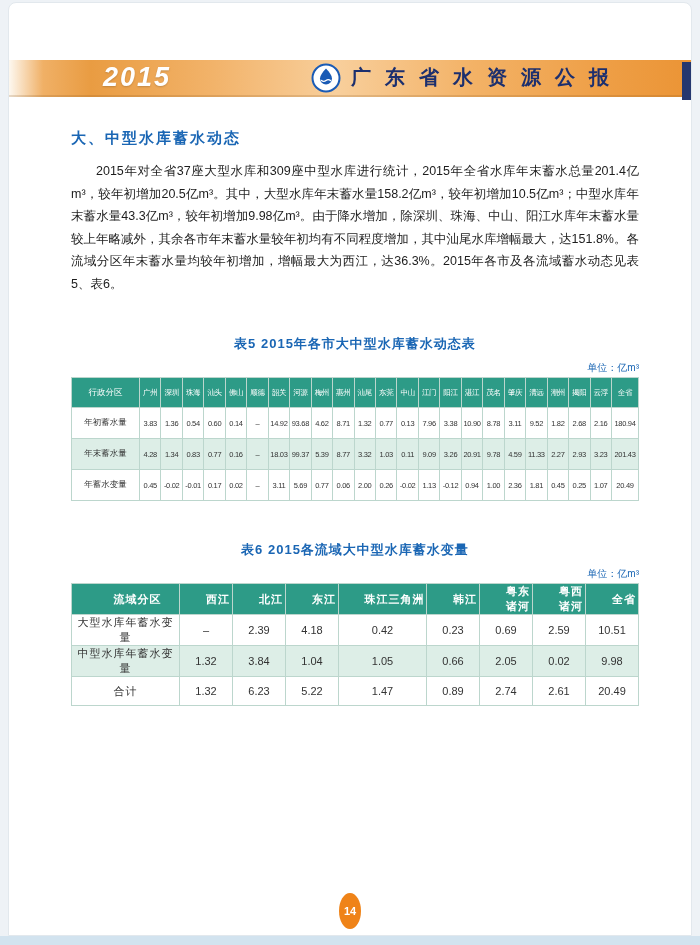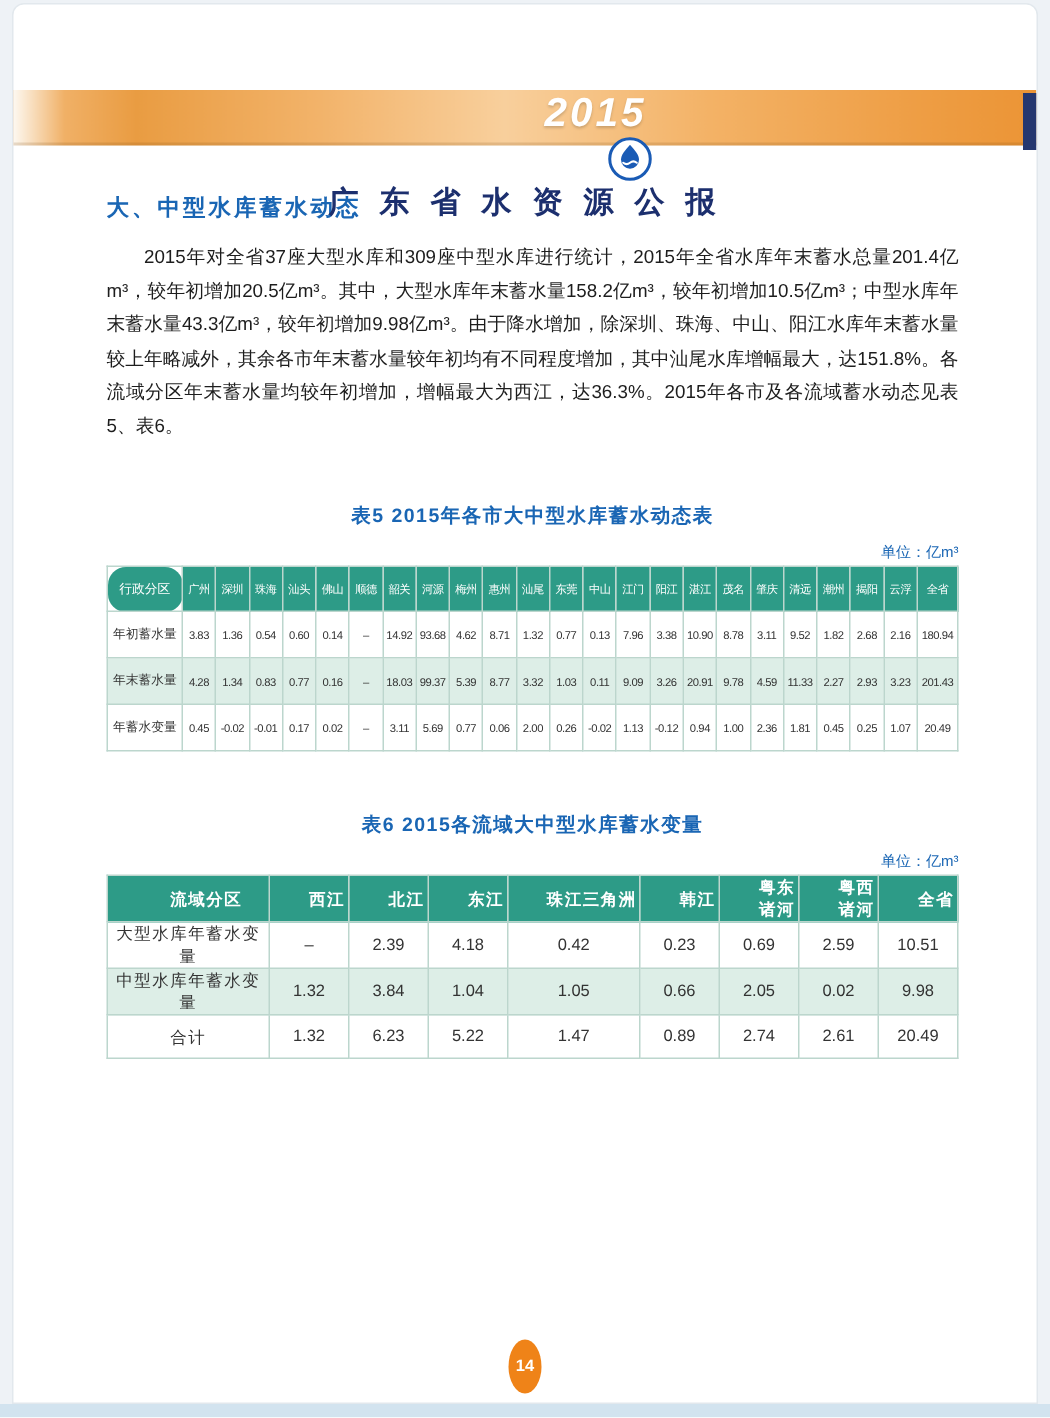--- a/index.html
+++ b/index.html
@@ -27,21 +27,20 @@
 
   
   .banner{
     margin-top:57px;
     height:37px;
     display:flex;
     align-items:center;
     position:relative;
     background:linear-gradient(90deg,#fdf8f0 0%,#f0b066 5%,#e99c42 12%,#f2b36a 30%,#f8cf9c 48%,#f3b266 68%,#ee9e45 88%,#eb9435 100%);
     border-bottom:2px solid rgba(130,80,20,.18);
-    flex-direction:column;
   }
   .banner::after{
     content:""; position:absolute; right:0; top:2px; bottom:-5px; width:9px;
     background:#25376f;
   }
   .year{
     color:#ffffff; font-size:27px; font-weight:bold; font-style:italic;
     letter-spacing:2px; margin-left:94px;
     text-shadow:0 1px 2px rgba(0,0,0,.18);
   }
@@ -72,21 +71,21 @@
   }
 
   table{ border-collapse:collapse; width:100%; table-layout:fixed; }
   th,td{ border:1px solid #bcd6cd; text-align:center; vertical-align:middle; }
   thead th{ background:#2d9b87; color:#ffffff; font-weight:normal; }
   tbody tr:nth-child(2){ background:#ddeee7; }
   tbody th{ font-weight:normal; }
 
   
   #table5 thead th{ font-size:7.5px; height:30px; padding:0; letter-spacing:-0.3px; }
-  #table5 thead th:first-child{ width:50px; font-size:8.5px; letter-spacing:0;border-radius:12px; }
+  #table5 thead th:first-child{ width:68px; font-size:8.5px; letter-spacing:0; }
   #table5 thead th:last-child{ width:27px; }
   #table5 tbody th{ font-size:8.5px; color:#333; }
   #table5 tbody td{ font-size:7.5px; color:#333; height:31px; padding:0; letter-spacing:-0.3px; }
 
   
   #table6{ margin-top:1px; }
   #table6 thead th{ font-size:11px; font-weight:bold; height:30px; letter-spacing:1px;padding-left:24px; }
   #table6 thead th:first-child{ width:108px; }
   #table6 thead th:nth-child(5){ width:88px; }
   #table6 tbody th{ font-size:11px; color:#333; height:29px; letter-spacing:1px; }

